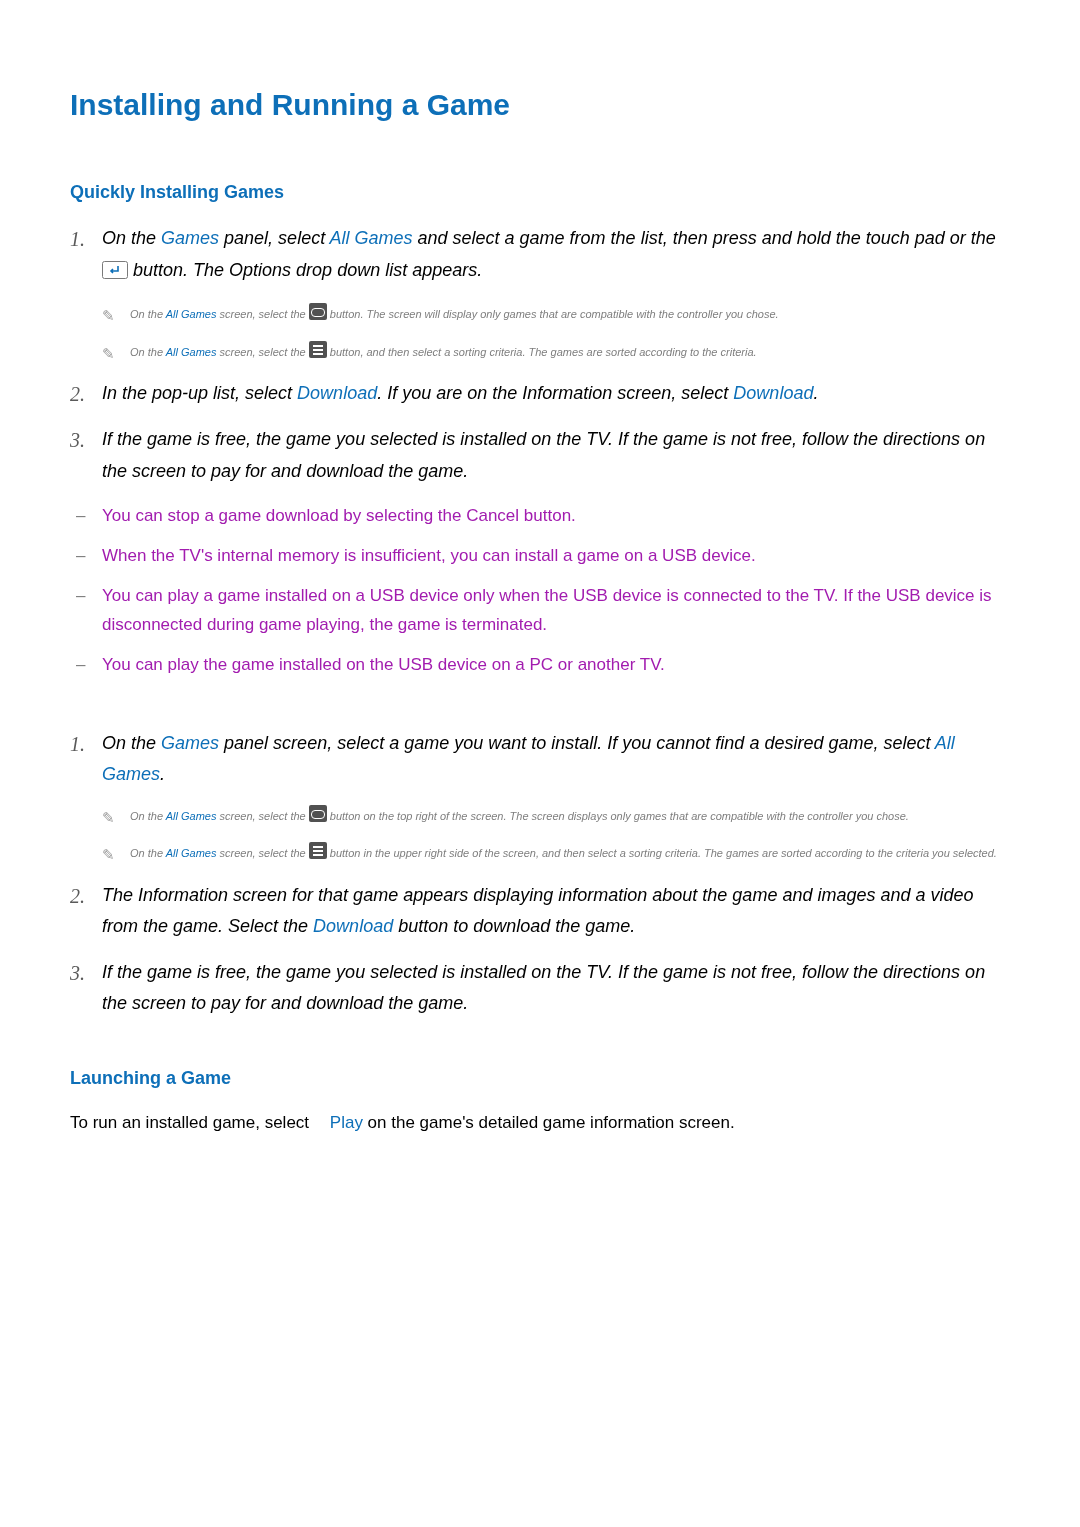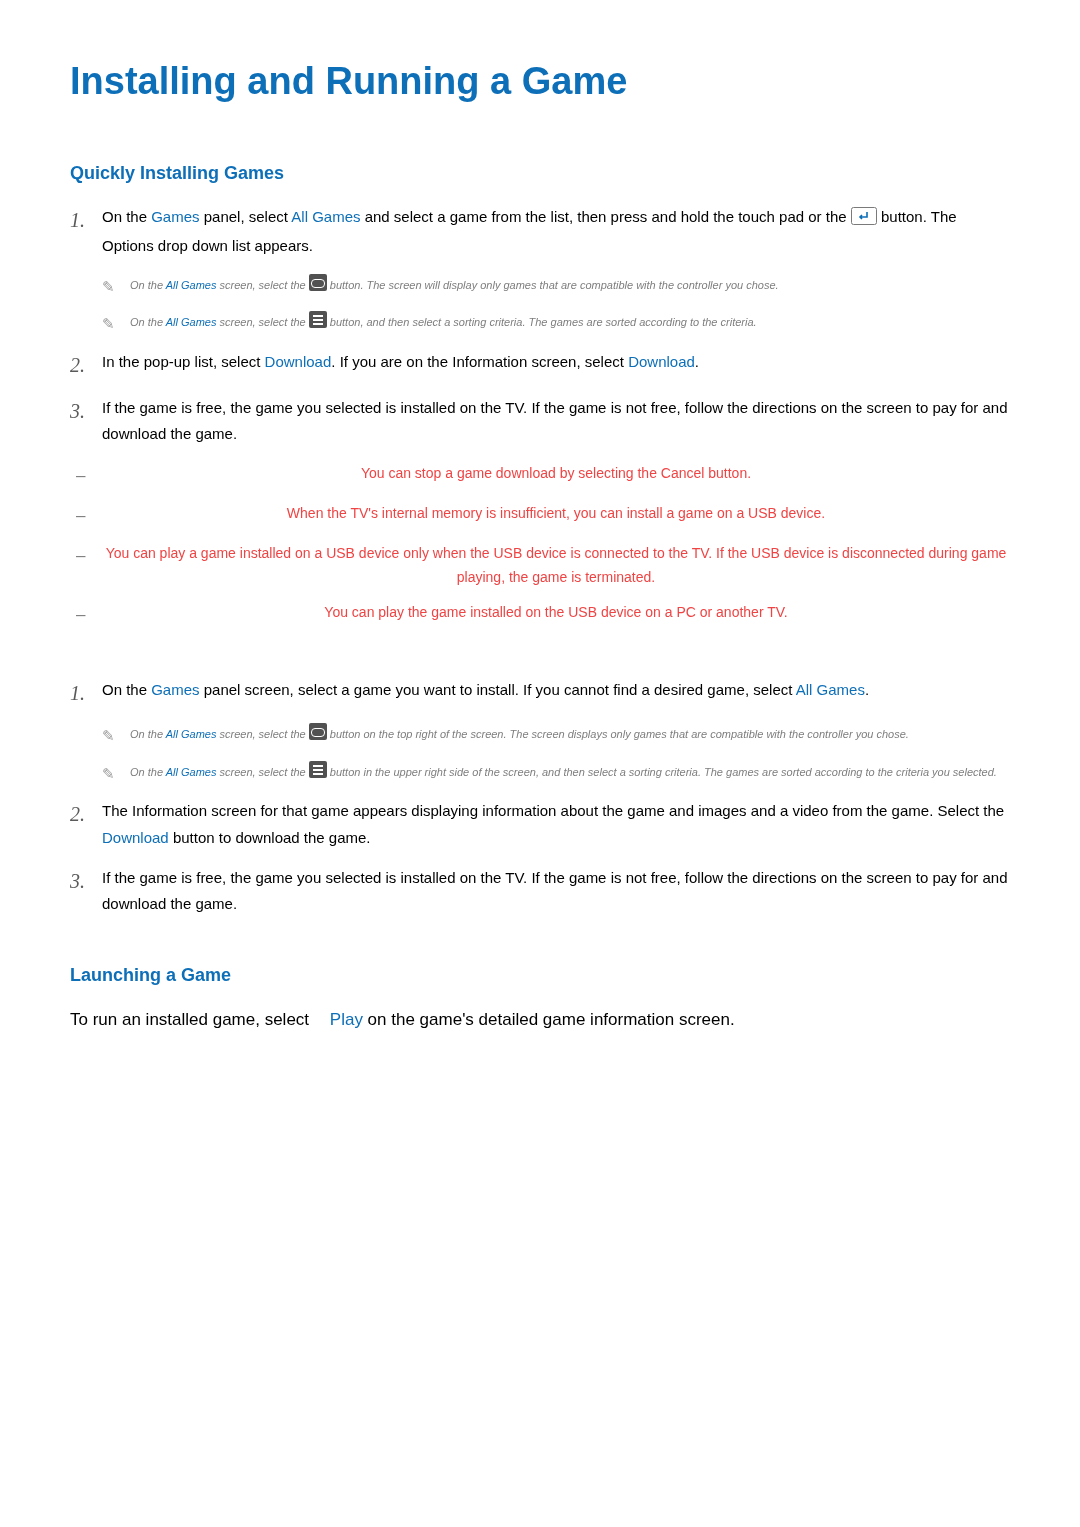--- a/index.html
+++ b/index.html
@@ -6,23 +6,24 @@
   body {
     width: 1080px;
     height: 1527px;
     background: #ffffff;
     font-family: Arial, Helvetica, sans-serif;
     color: #000000;
     padding: 60px 70px 70px 70px;
   }
   .page-title {
     color: #0d6fb8;
-    font-size: 38px;
+    font-size: 30px;
     font-weight: bold;
     margin-bottom: 60px;
+    margin-top: 28px;
   }
   .section-title {
     color: #0d6fb8;
     font-size: 18px;
     font-weight: 700;
     margin-bottom: 20px;
   }
   .section { margin-bottom: 48px; }
   .step-row {
     display: flex;
@@ -33,23 +34,24 @@
     width: 32px;
     flex: 0 0 32px;
     font-style: italic;
     font-family: Georgia, 'Times New Roman', serif;
     font-size: 20px;
     color: #5a5a5a;
     line-height: 1.6;
   }
   .step-body {
     flex: 1;
-    font-size: 15px;
+    font-size: 18px;
     color: #000000;
     line-height: 1.75;
+    font-style: italic;
   }
   .step-body .hl { color: #0d6fb8; }
   .inline-icon {
     display: inline-block;
     vertical-align: -3px;
   }
   .note-row {
     display: flex;
     align-items: flex-start;
     margin: 8px 0 12px 32px;
@@ -103,24 +105,23 @@
     width: 32px;
     flex: 0 0 32px;
     color: #7e7e7e;
     font-size: 17px;
     line-height: 1.75;
     text-align: left;
     padding-left: 6px;
   }
   .bullet-body {
     flex: 1;
-    font-size: 14px;
-    color: #ef4444;
+    font-size: 17px;
+    color: #a21caf;
     line-height: 1.75;
-    text-align: center;
   }
   .launch-para {
     font-size: 17px;
     color: #000000;
     line-height: 1.7;
   }
   .launch-para .hl { color: #0d6fb8; margin-left: 16px; }
 </style>
 </head>
 <body>

